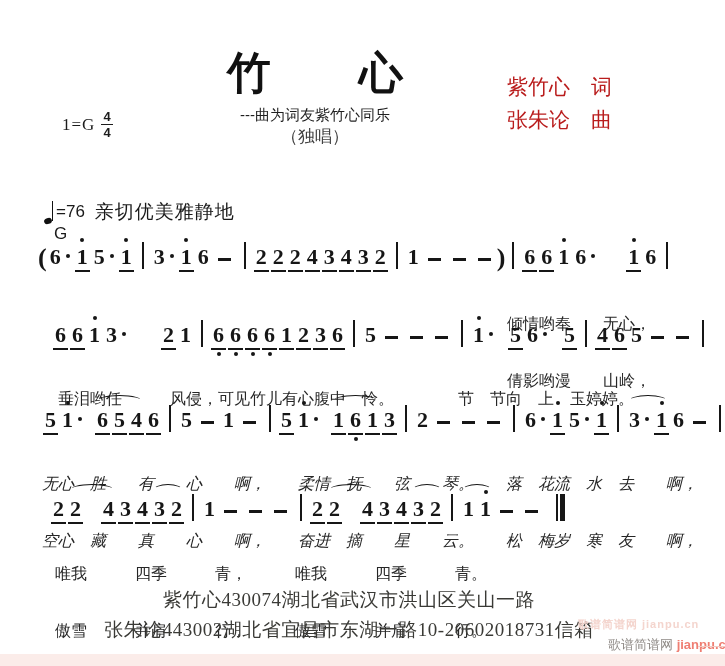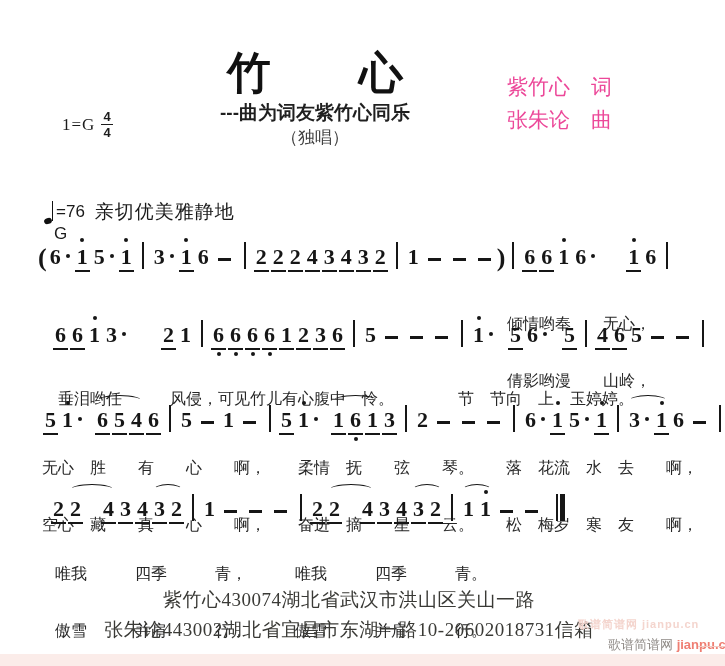--- a/index.html
+++ b/index.html
@@ -7,23 +7,23 @@
         font-family:"Liberation Sans",sans-serif;color:#161616;}
 
   
   .keytime{position:absolute;left:62px;top:110px;font-size:17px;color:#1c1c1c;display:flex;align-items:center;}
   .key{font-family:Liberation Serif, serif;letter-spacing:1px;}
   .ts{display:inline-flex;flex-direction:column;align-items:center;margin-left:6px;font-size:13px;font-weight:bold;line-height:13px;}
   .ts-t{border-bottom:1.5px solid #1c1c1c;padding:0 2px 1px;}
   .ts-b{padding-top:1px;}
   .titleblock{position:absolute;left:150px;top:48px;width:330px;text-align:center;}
   .title{font-family:"Liberation Serif",serif;font-weight:bold;font-size:44px;line-height:52px;color:#111;}
-  .dedication{font-size:19px;color:#1f1f1f;font-weight:bold;}
+  .dedication{margin-top:6px;font-size:15px;color:#1f1f1f;}
   .solo{margin-top:0;font-size:17px;color:#404040;}
-  .credits{position:absolute;left:507px;top:70px;font-size:21px;line-height:33px;color:#ec4899;}
+  .credits{position:absolute;left:507px;top:70px;font-size:21px;line-height:33px;color:#b91c1c;}
 
   
   .temporow{position:absolute;left:44px;top:199px;font-size:17px;color:#1a1a1a;display:flex;align-items:center;}
   .qnote{position:relative;display:inline-block;width:10px;height:23px;margin-right:2px;}
   .qn-head{position:absolute;bottom:0;left:0;width:8px;height:6px;background:#111;border-radius:50%;transform:rotate(-20deg);}
   .qn-stem{position:absolute;right:1px;top:0;width:1.5px;height:20px;background:#111;}
   .bpm{margin-right:10px;}
   .expr{font-size:19px;letter-spacing:1px;}
   .chord{position:absolute;left:54px;top:224px;font-size:17px;color:#1a1a1a;}
 
@@ -47,21 +47,21 @@
   .paren{font-family:"Liberation Serif",serif;font-weight:bold;font-size:26px;vertical-align:-2px;}
   .sp{display:inline-block;height:1px;}
   .slurg{display:inline-block;position:relative;}
   .slurg::before{content:"";position:absolute;left:2px;right:2px;top:-13px;height:11px;
                  border:1.6px solid transparent;border-top-color:#161616;border-radius:50%;}
 
   
   .lyr{position:absolute;font-family:"Liberation Serif",serif;font-size:16px;line-height:19px;color:#262626;white-space:pre;}
   .l1{left:507px;top:276px;}
   .l2{left:58px;top:351px;}
-  .l3{left:42px;top:420px;}
+  .l3{left:42px;top:436px;font-style:italic;}
   .l4{left:55px;top:526px;}
 
   
   .footer{position:absolute;left:4px;width:690px;text-align:center;
           font-family:"Liberation Serif",serif;font-size:19px;color:#3a3a36;letter-spacing:0.5px;}
   .f1{top:587px;}
   .f2{top:617px;}
 
   
   .wm-ghost{position:absolute;left:578px;top:617px;font-size:11px;font-weight:bold;

